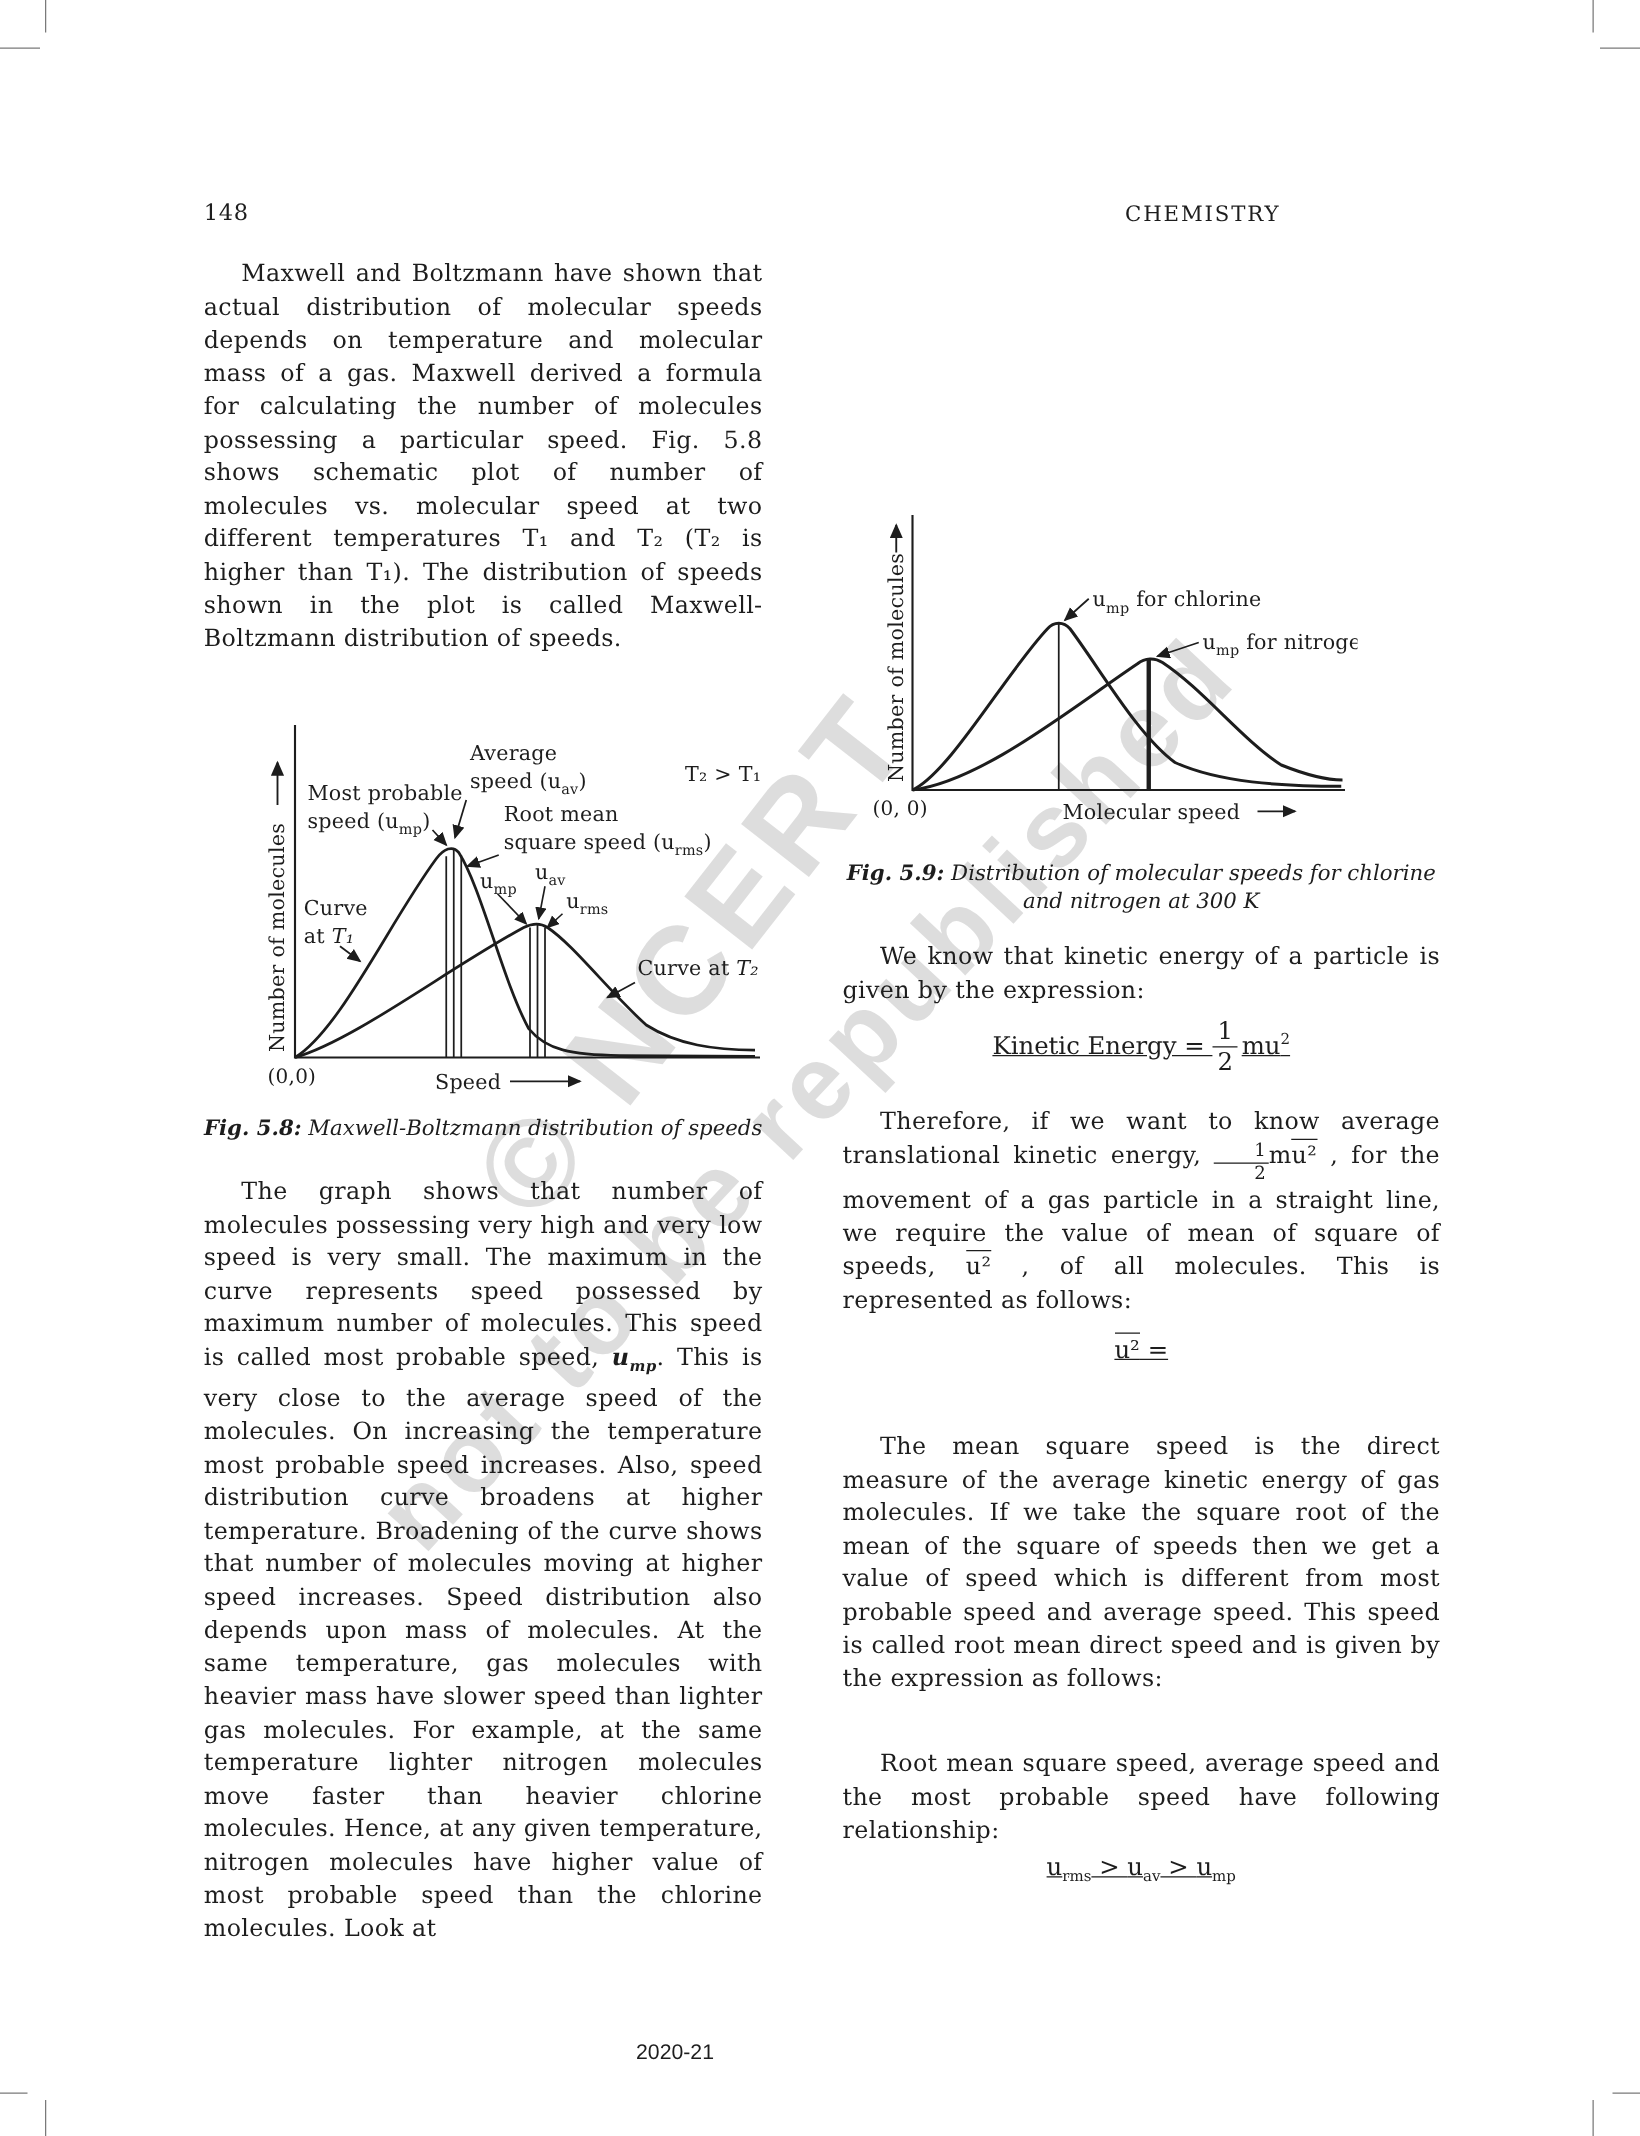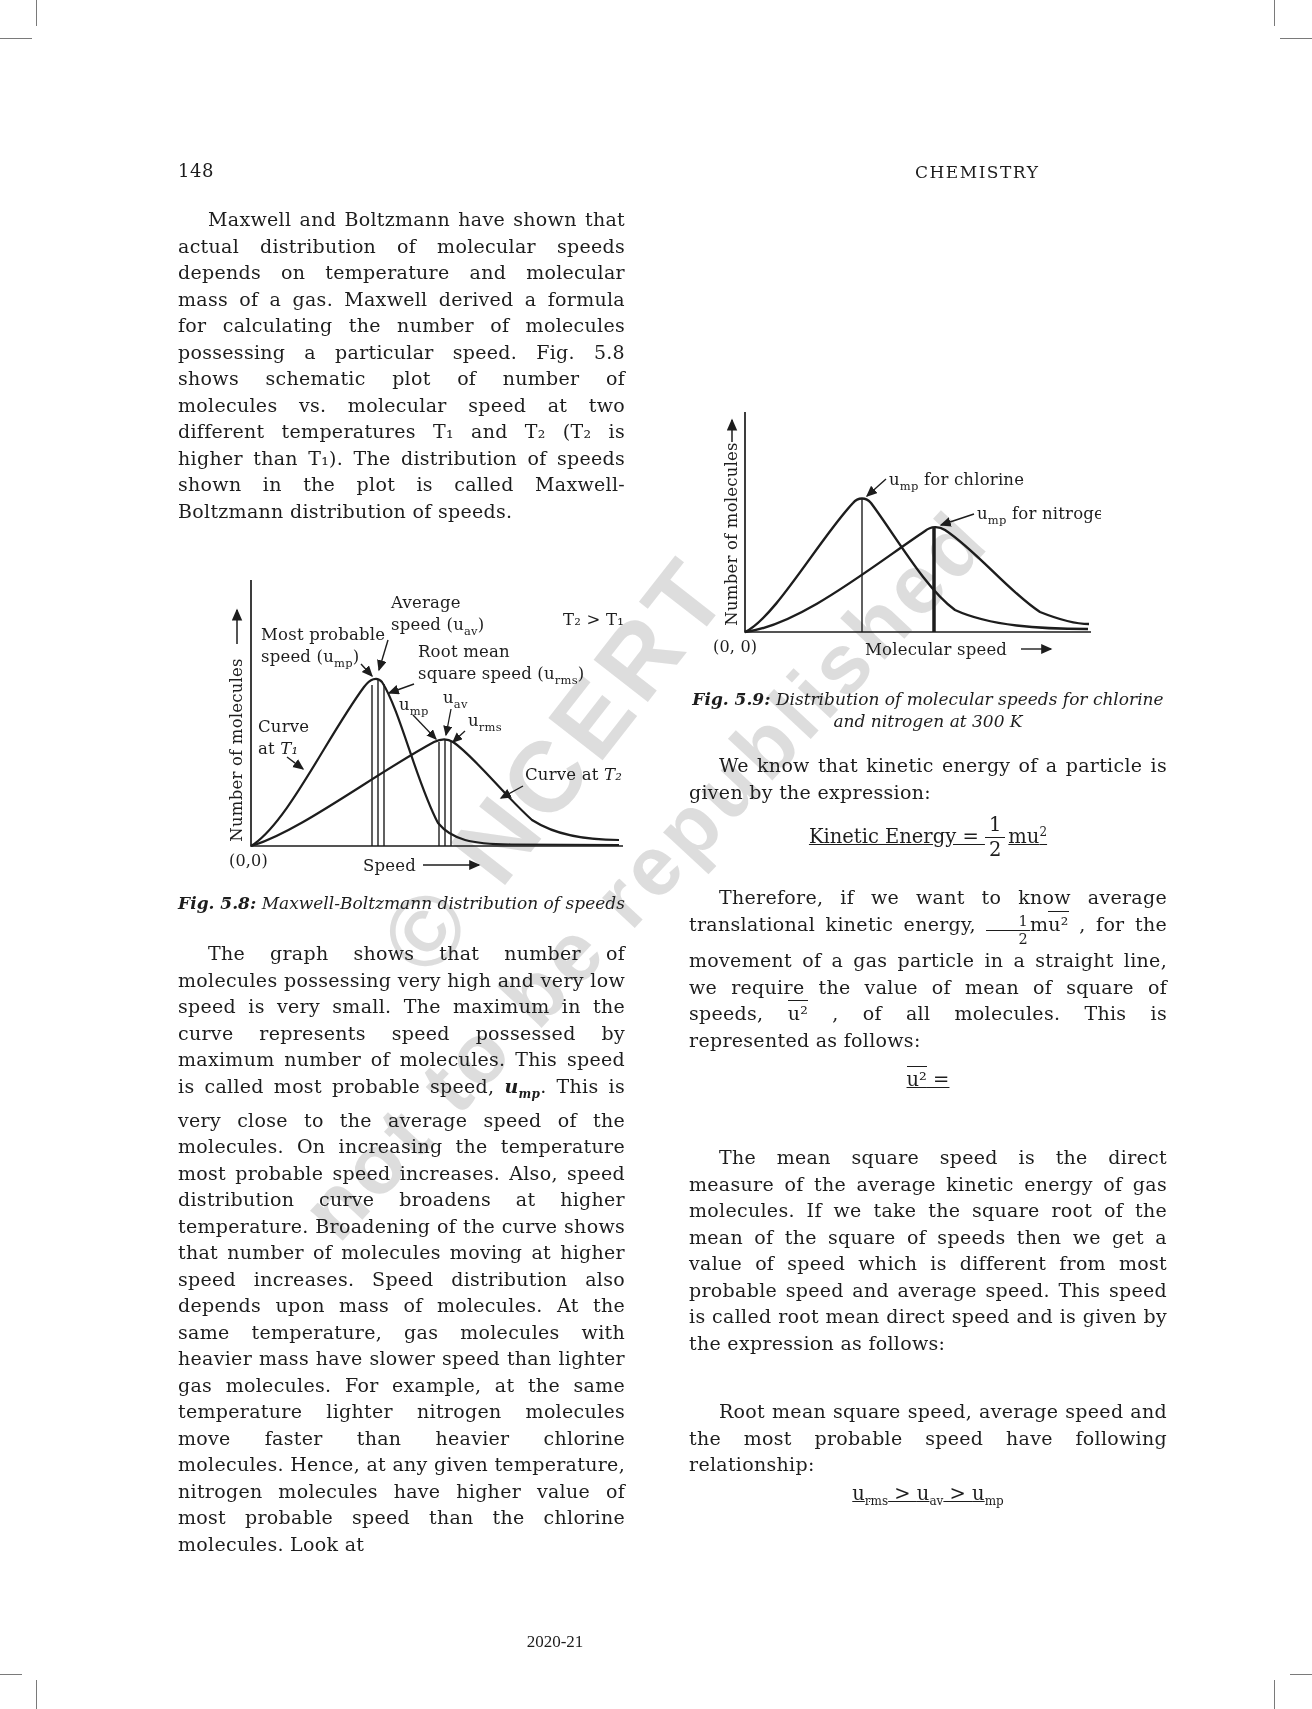--- a/index.html
+++ b/index.html
@@ -1,21 +1,21 @@
 <!DOCTYPE html>
 <html><head>
 <meta charset="utf-8">
 <style>
   html,body { margin:0; padding:0; background:#e8e8e8; }
   .page {
     position:relative; width:1312px; height:1709px; margin:0 auto;
     background:#ffffff; overflow:hidden;
     font-family:"DejaVu Serif", serif; color:#1d1d1d;
   }
-  .content { position:absolute; inset:0; z-index:2;margin-left:15px; }
+  .content { position:absolute; inset:0; z-index:2; }
   .wm { position:absolute; z-index:1; white-space:nowrap;
         font-family:"Liberation Sans", sans-serif; font-weight:bold;
         color:#c2c2c2; opacity:0.55; }
   #wm1 { left:555px; top:765px; font-size:100px; letter-spacing:7px;
          transform:translate(-50%,-50%) rotate(-52deg); }
   #wm2 { left:645px; top:875px; font-size:84px; letter-spacing:5px;
          transform:translate(-50%,-50%) rotate(-47deg); }
   .crop { position:absolute; background:#7a7a7a; z-index:3; }
   .abs { position:absolute; }
   .body-text {
@@ -180,16 +180,16 @@
       <span>The mean square speed is the direct measure of the average kinetic energy of gas molecules. If we take the square root of the mean of the square of speeds then we get a value of speed which is different from most probable speed and average speed. This speed is called </span><b class="boldrun">root mean direct speed</b><span> and is given by the expression as follows:</span>
     </div>
 
 
     <div class="abs body-text indent" style="left:674px;top:1398px;width:478px">Root mean square speed, average speed and the most probable speed have following relationship:</div>
 
     <div class="abs eq eq4" style="left:674px;top:1482px;width:478px">
       <span>u</span><sub>rms</sub><span> &gt; </span><span>u</span><sub>av</sub><span> &gt; </span><span>u</span><sub>mp</sub>
     </div>
 
-    <div class="abs" style="left:0;top:1632px;width:1080px;text-align:center;font-family:Liberation Serif, serif;font-size:17px">2020-21</div>
+    <div class="abs" style="left:0;top:1632px;width:1080px;text-align:center;font-family:Liberation Sans, sans-serif;font-size:17px">2020-21</div>
 
   </div>
 </div>
 
 </body></html>

